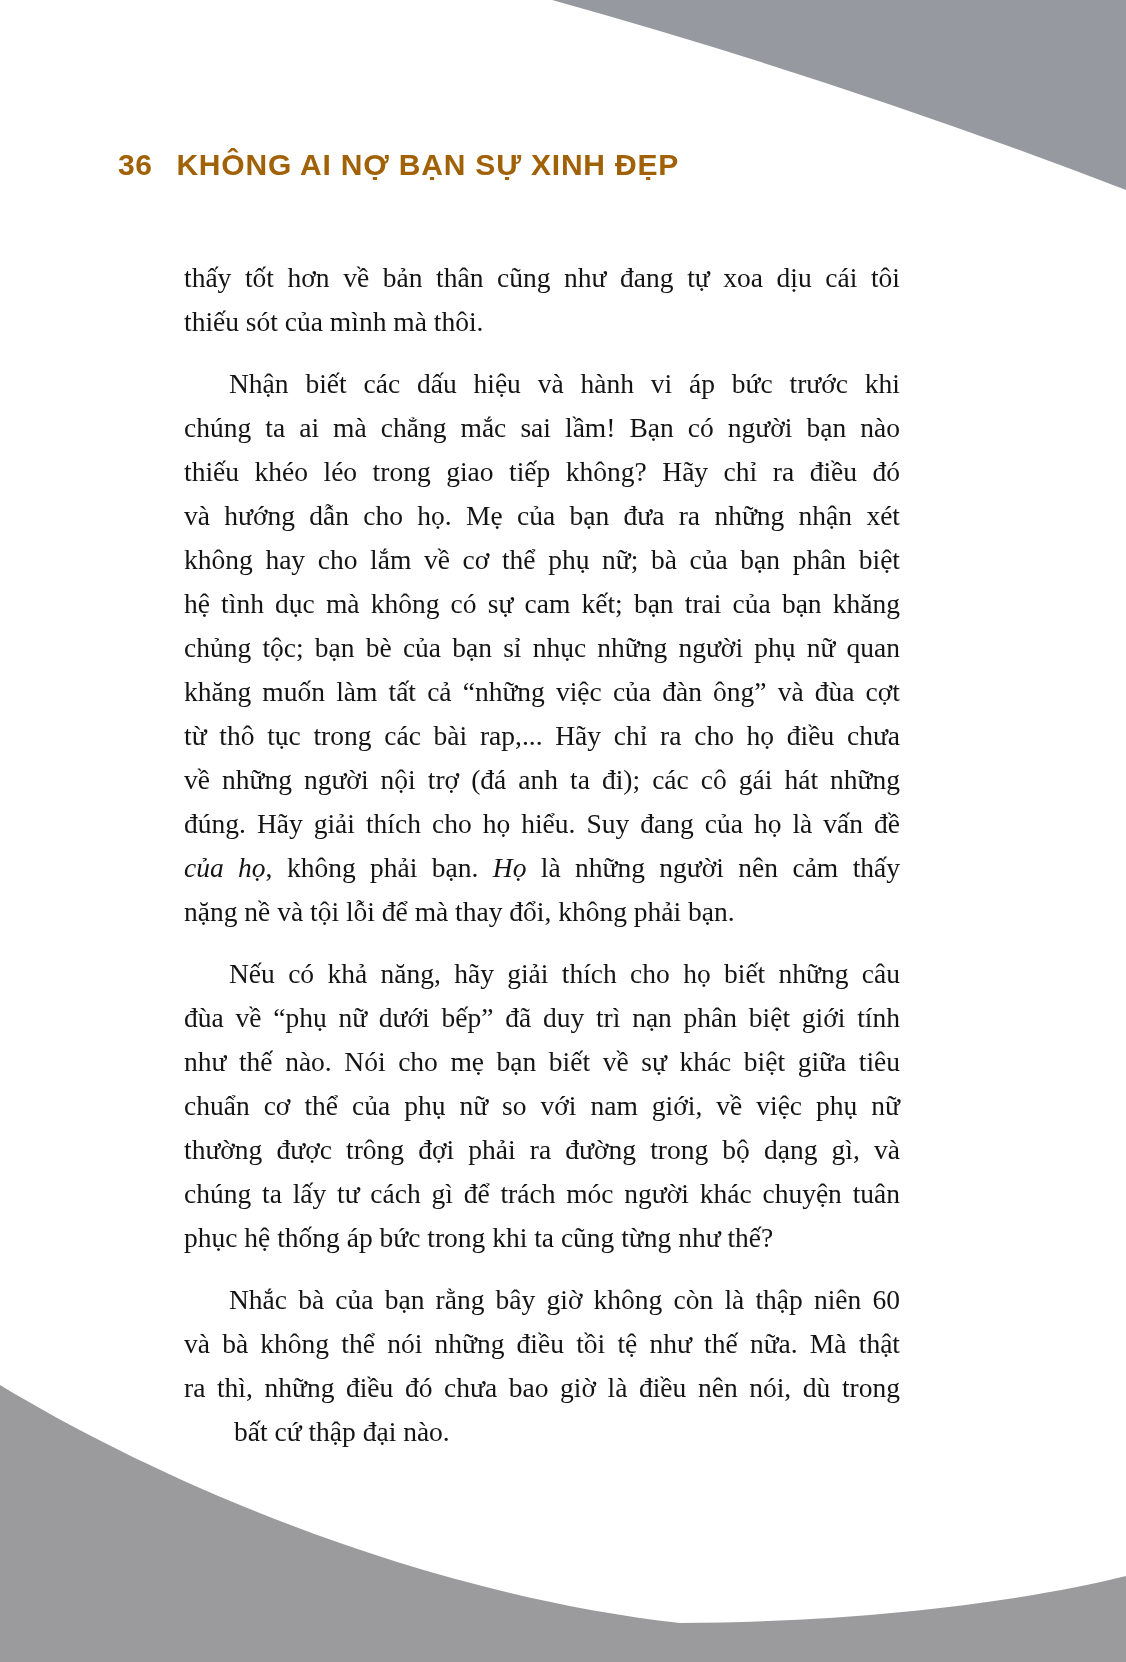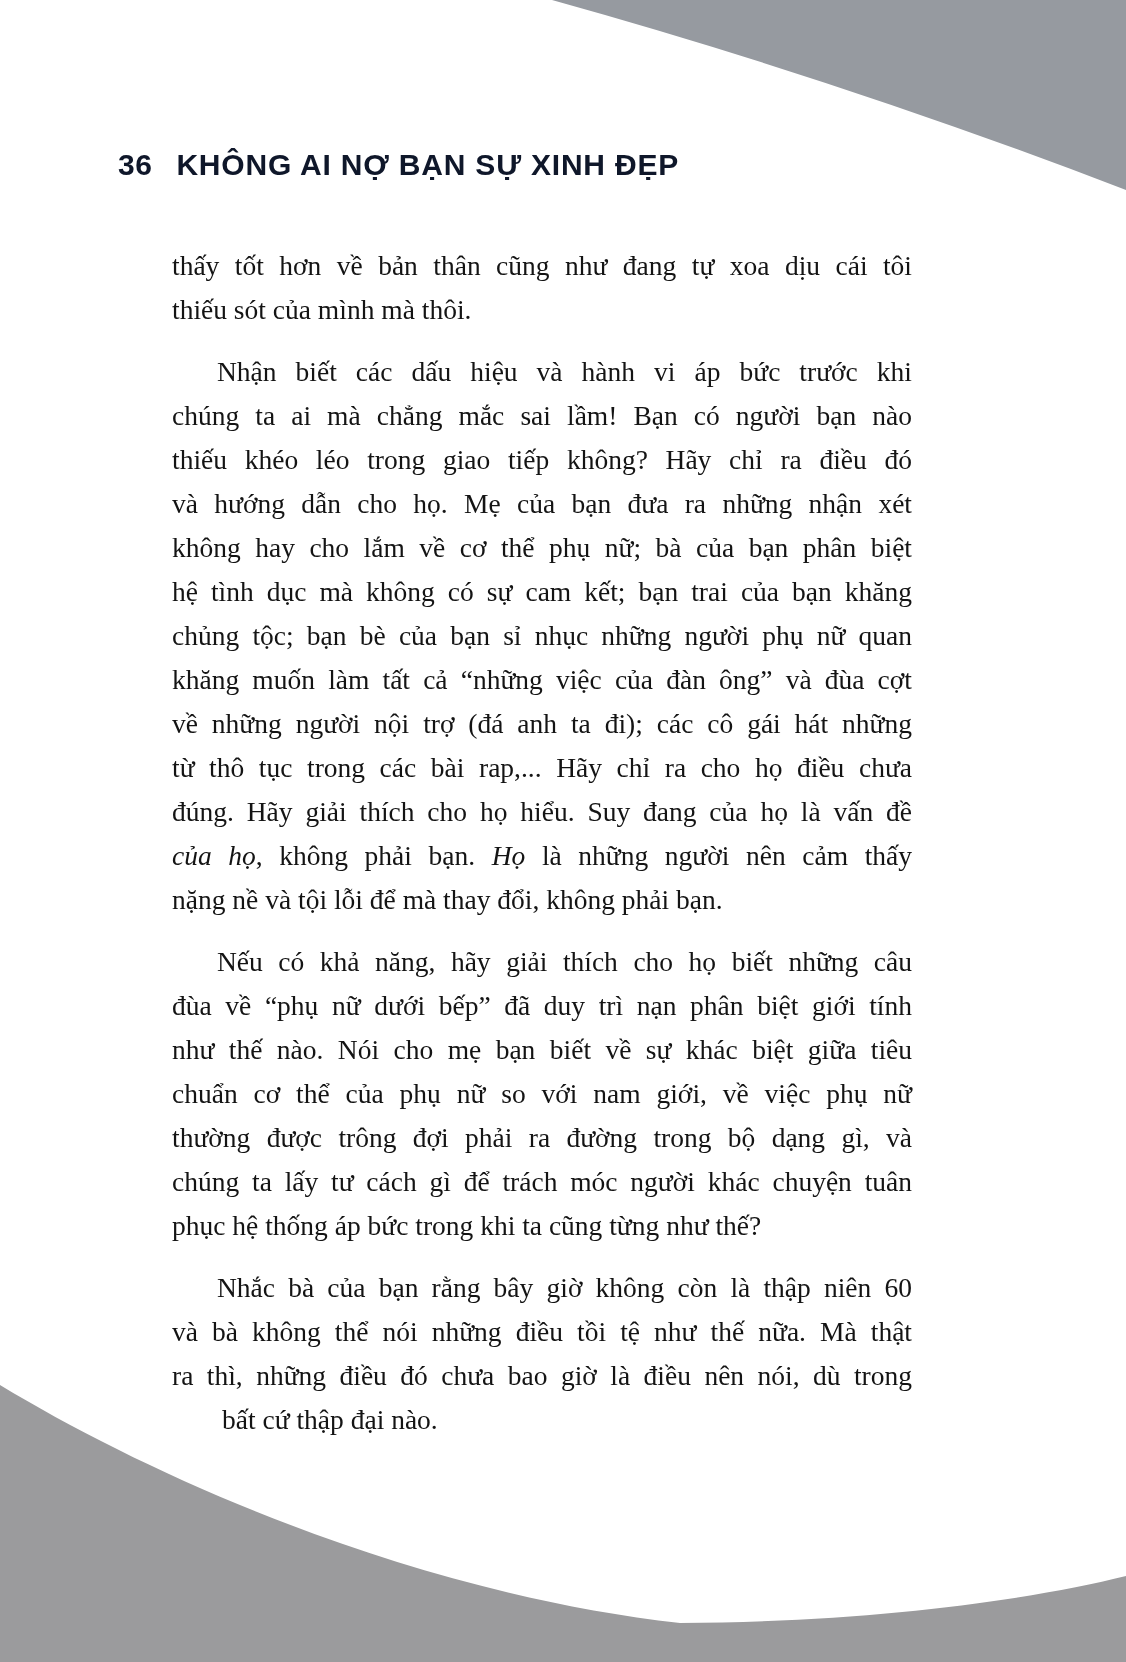--- a/index.html
+++ b/index.html
@@ -12,34 +12,34 @@
   }
   .deco { position: absolute; pointer-events: none; }
   #deco-top { top: 0; right: 0; }
   #deco-bottom { bottom: 0; left: 0; }
 
   .page-header {
     position: absolute;
     top: 148px; left: 118px;
     display: flex; align-items: baseline; gap: 24px;
     font-family: "Liberation Sans", sans-serif;
-    color: #0f172a;
+    color: #a16207;
     white-space: nowrap;
   }
   .page-number { font-size: 30px; font-weight: 700; letter-spacing: 0.5px; }
   .running-title { font-size: 30px; font-weight: 700; letter-spacing: 0.8px; }
 
   .body-text {
     position: absolute;
     left: 172px; top: 244px; width: 740px;
     font-size: 27.5px;
     line-height: 44px;
     color: #141414;
   }
-  .para { margin: 0; }
+  .para { margin: 12px; }
   .para + .para { margin-top: 18px; }
   .line {
     text-align: justify;
     text-align-last: justify;
     text-justify: inter-word;
   }
   .line.lastline { text-align-last: left; }
   .line.indent { text-indent: 45px; }
   .line.endindent { text-align-last: left; text-indent: 50px; }
   .line em { }
@@ -69,22 +69,22 @@
 
   <div class="para">
     <div class="line indent">Nhận biết các dấu hiệu và hành vi áp bức trước khi</div>
     <div class="line">chúng ta ai mà chẳng mắc sai lầm! Bạn có người bạn nào</div>
     <div class="line">thiếu khéo léo trong giao tiếp không? Hãy chỉ ra điều đó</div>
     <div class="line">và hướng dẫn cho họ. Mẹ của bạn đưa ra những nhận xét</div>
     <div class="line">không hay cho lắm về cơ thể phụ nữ; bà của bạn phân biệt</div>
     <div class="line">hệ tình dục mà không có sự cam kết; bạn trai của bạn khăng</div>
     <div class="line">chủng tộc; bạn bè của bạn sỉ nhục những người phụ nữ quan</div>
     <div class="line">khăng muốn làm tất cả “những việc của đàn ông” và đùa cợt</div>
+    <div class="line">từ thô tục trong các bài rap,... Hãy chỉ ra cho họ điều chưa</div>
     <div class="line">về những người nội trợ (đá anh ta đi); các cô gái hát những</div>
-    <div class="line">từ thô tục trong các bài rap,... Hãy chỉ ra cho họ điều chưa</div>
     <div class="line">đúng. Hãy giải thích cho họ hiểu. Suy đang của họ là vấn đề</div>
     <div class="line"><em>của họ</em><span>, không phải bạn. </span><em>Họ</em><span> là những người nên cảm thấy</span></div>
     <div class="line lastline">nặng nề và tội lỗi để mà thay đổi, không phải bạn.</div>
   </div>
 
   <div class="para">
     <div class="line indent">Nếu có khả năng, hãy giải thích cho họ biết những câu</div>
     <div class="line">đùa về “phụ nữ dưới bếp” đã duy trì nạn phân biệt giới tính</div>
     <div class="line">như thế nào. Nói cho mẹ bạn biết về sự khác biệt giữa tiêu</div>
     <div class="line">chuẩn cơ thể của phụ nữ so với nam giới, về việc phụ nữ</div>

